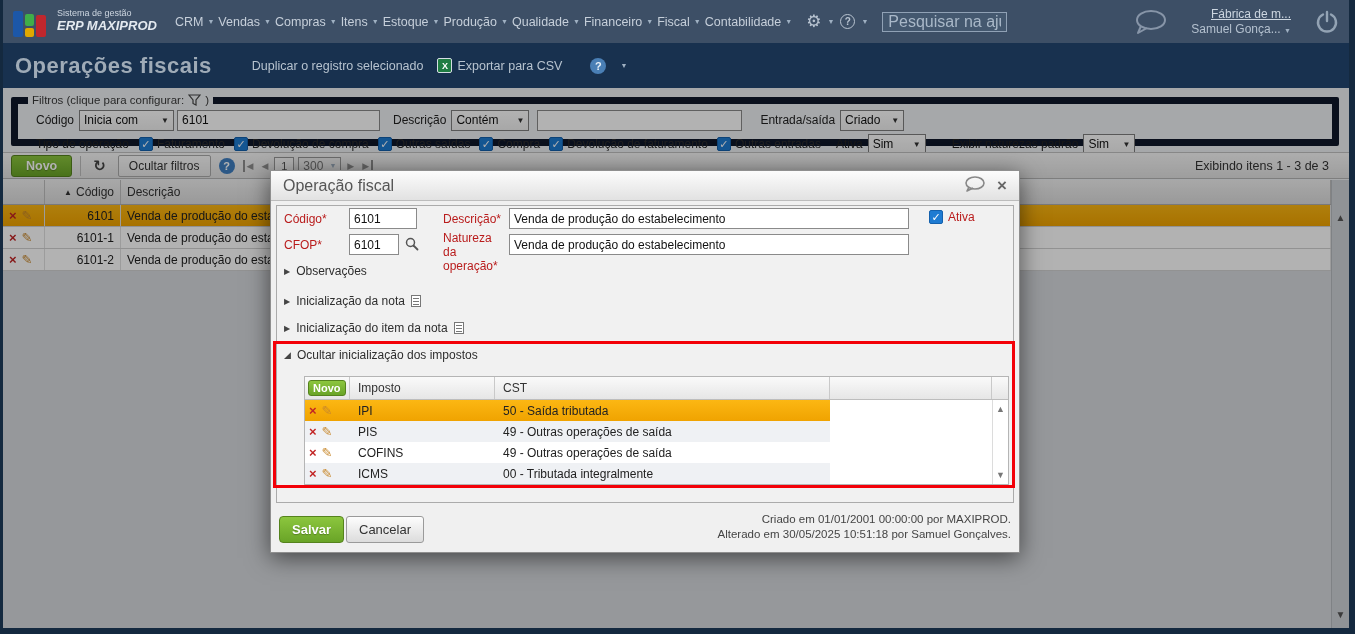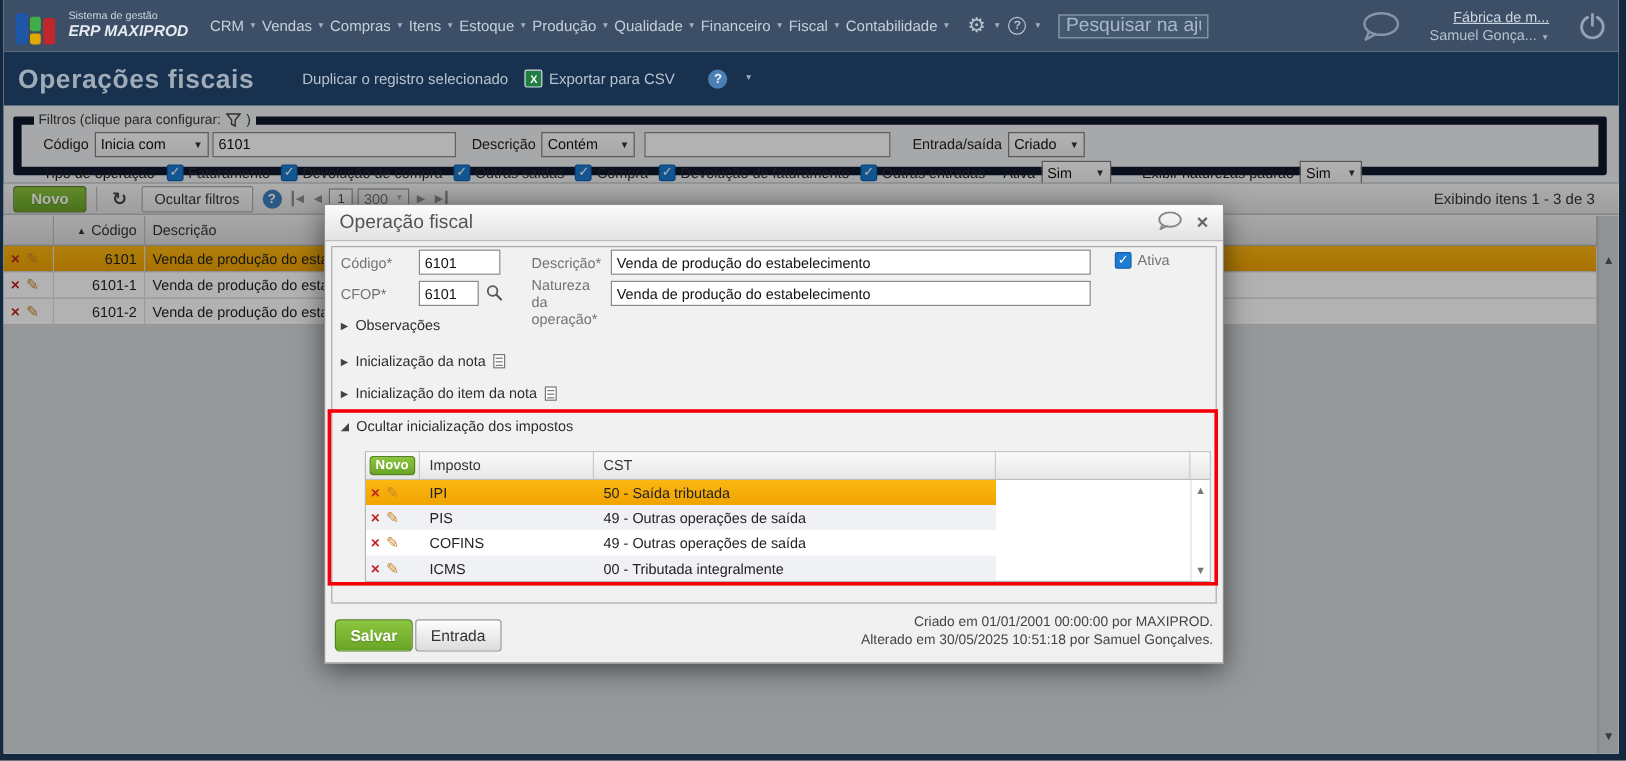--- a/index.html
+++ b/index.html
@@ -107,21 +107,21 @@
 
   
   .modal { position:absolute; left:267px; top:170px; width:750px; height:383px; background:#f0f0f0; border:1px solid #8f8f8f;
            box-shadow:0 5px 22px rgba(0,0,0,.55); z-index:30; }
   .m-head { height:30px; background:linear-gradient(#fcfcfc,#e2e2e2); border-bottom:1px solid #bcbcbc; display:flex;
             align-items:center; padding:0 12px; }
   .m-title { font-size:16px; color:#555; }
   .m-head-ic { margin-left:auto; display:flex; align-items:center; gap:12px; }
   .m-close { font-size:17px; font-weight:bold; color:#666; cursor:pointer; line-height:1; }
   .m-panel { position:absolute; left:5px; right:5px; top:34px; bottom:49px; border:1px solid #ababab; background:#f1f1f1; }
-  .m-label { position:absolute; font-size:12px; color:#737373; }
+  .m-label { position:absolute; font-size:12px; color:#b91c1c; }
   .m-input { position:absolute; height:21px; border:1px solid #8a8a8a; background:#fff; font-size:12px; padding:0 4px; color:#111; }
   .ativa-wrap { position:absolute; display:flex; align-items:center; gap:5px; }
   .mag { position:absolute; cursor:pointer; }
   .section { position:absolute; display:flex; align-items:center; gap:6px; font-size:12px; color:#2e2e2e; cursor:pointer; }
   .tri { font-size:8px; color:#444; }
   .tri.exp { font-size:9px; }
   .note-ic { width:10px; height:12px; border:1px solid #777; background:#fff; position:relative; }
   .note-ic::before { content:""; position:absolute; left:1px; right:1px; top:2px; height:1px; background:#777;
                      box-shadow:0 3px 0 #777, 0 6px 0 #777; }
 
@@ -484,21 +484,21 @@
         <div class="tt-c imp">ICMS</div>
         <div class="tt-c cst">00 - Tributada integralmente</div>
       </div>
       <div class="tt-scroll">
         <div class="up">▲</div>
         <div class="down">▼</div>
       </div>
     </div>
 
     <button class="btn-save">Salvar</button>
-    <button class="btn-cancel">Entrada</button>
+    <button class="btn-cancel">Cancelar</button>
     <div class="audit">
       <div>Criado em 01/01/2001 00:00:00 por MAXIPROD.</div>
       <div>Alterado em 30/05/2025 10:51:18 por Samuel Gonçalves.</div>
     </div>
   </div>
 
   <div class="annotation"></div>
 
 </div>
 </div>

